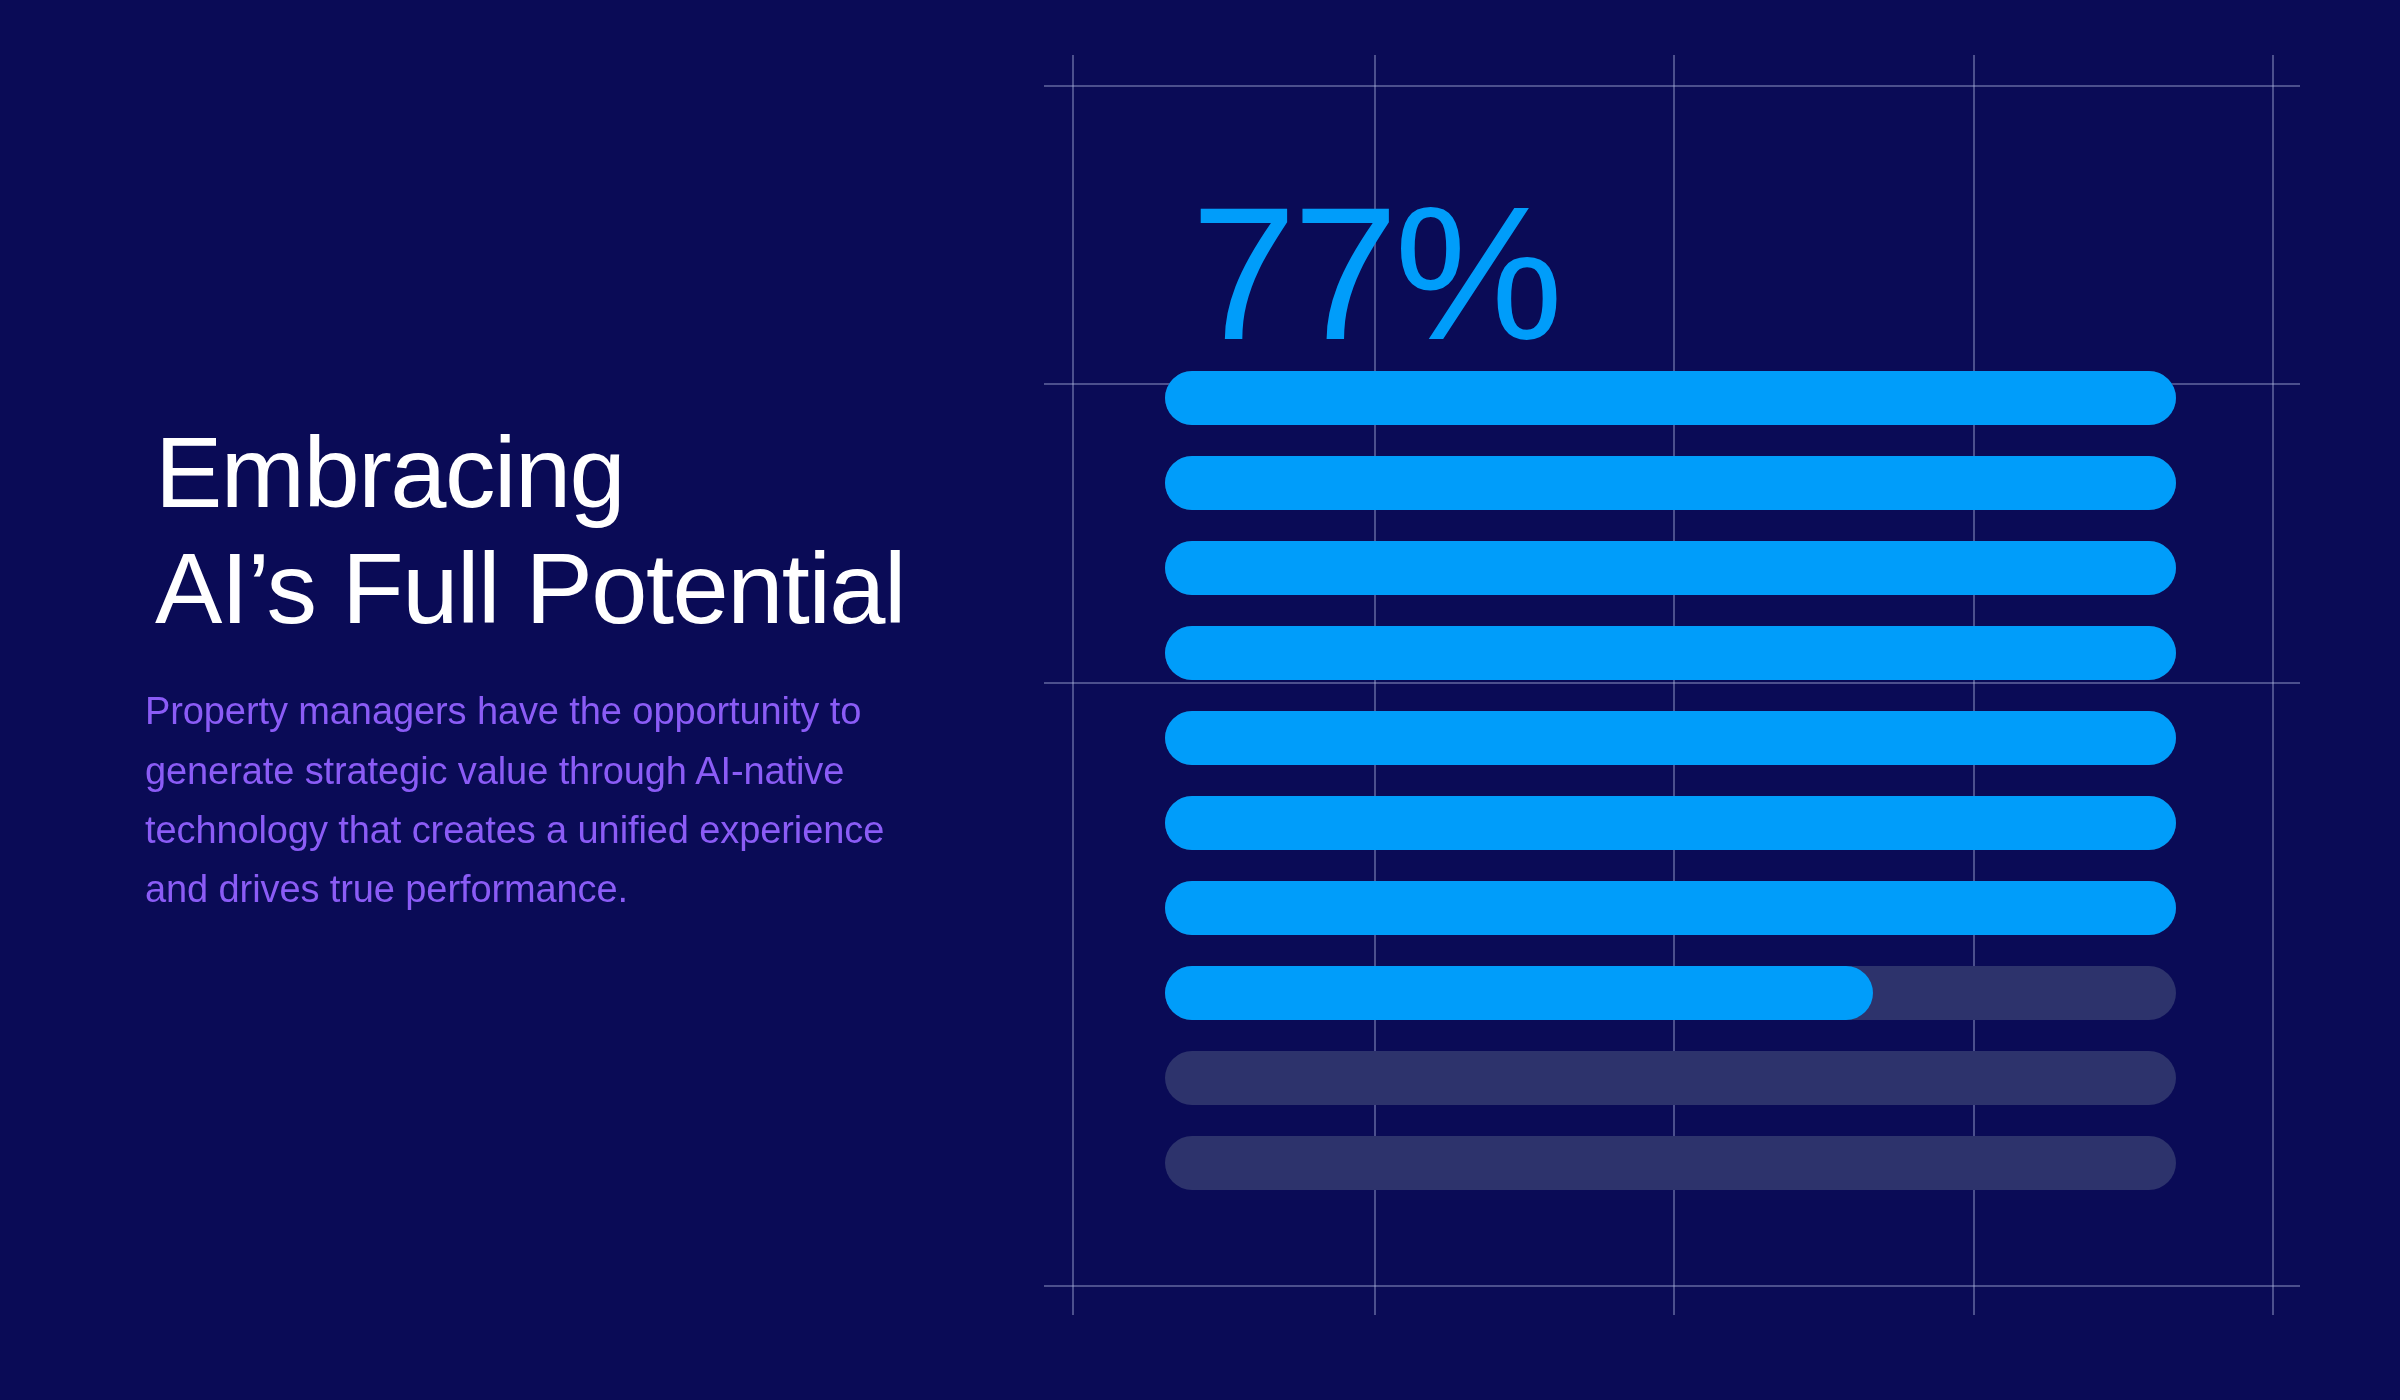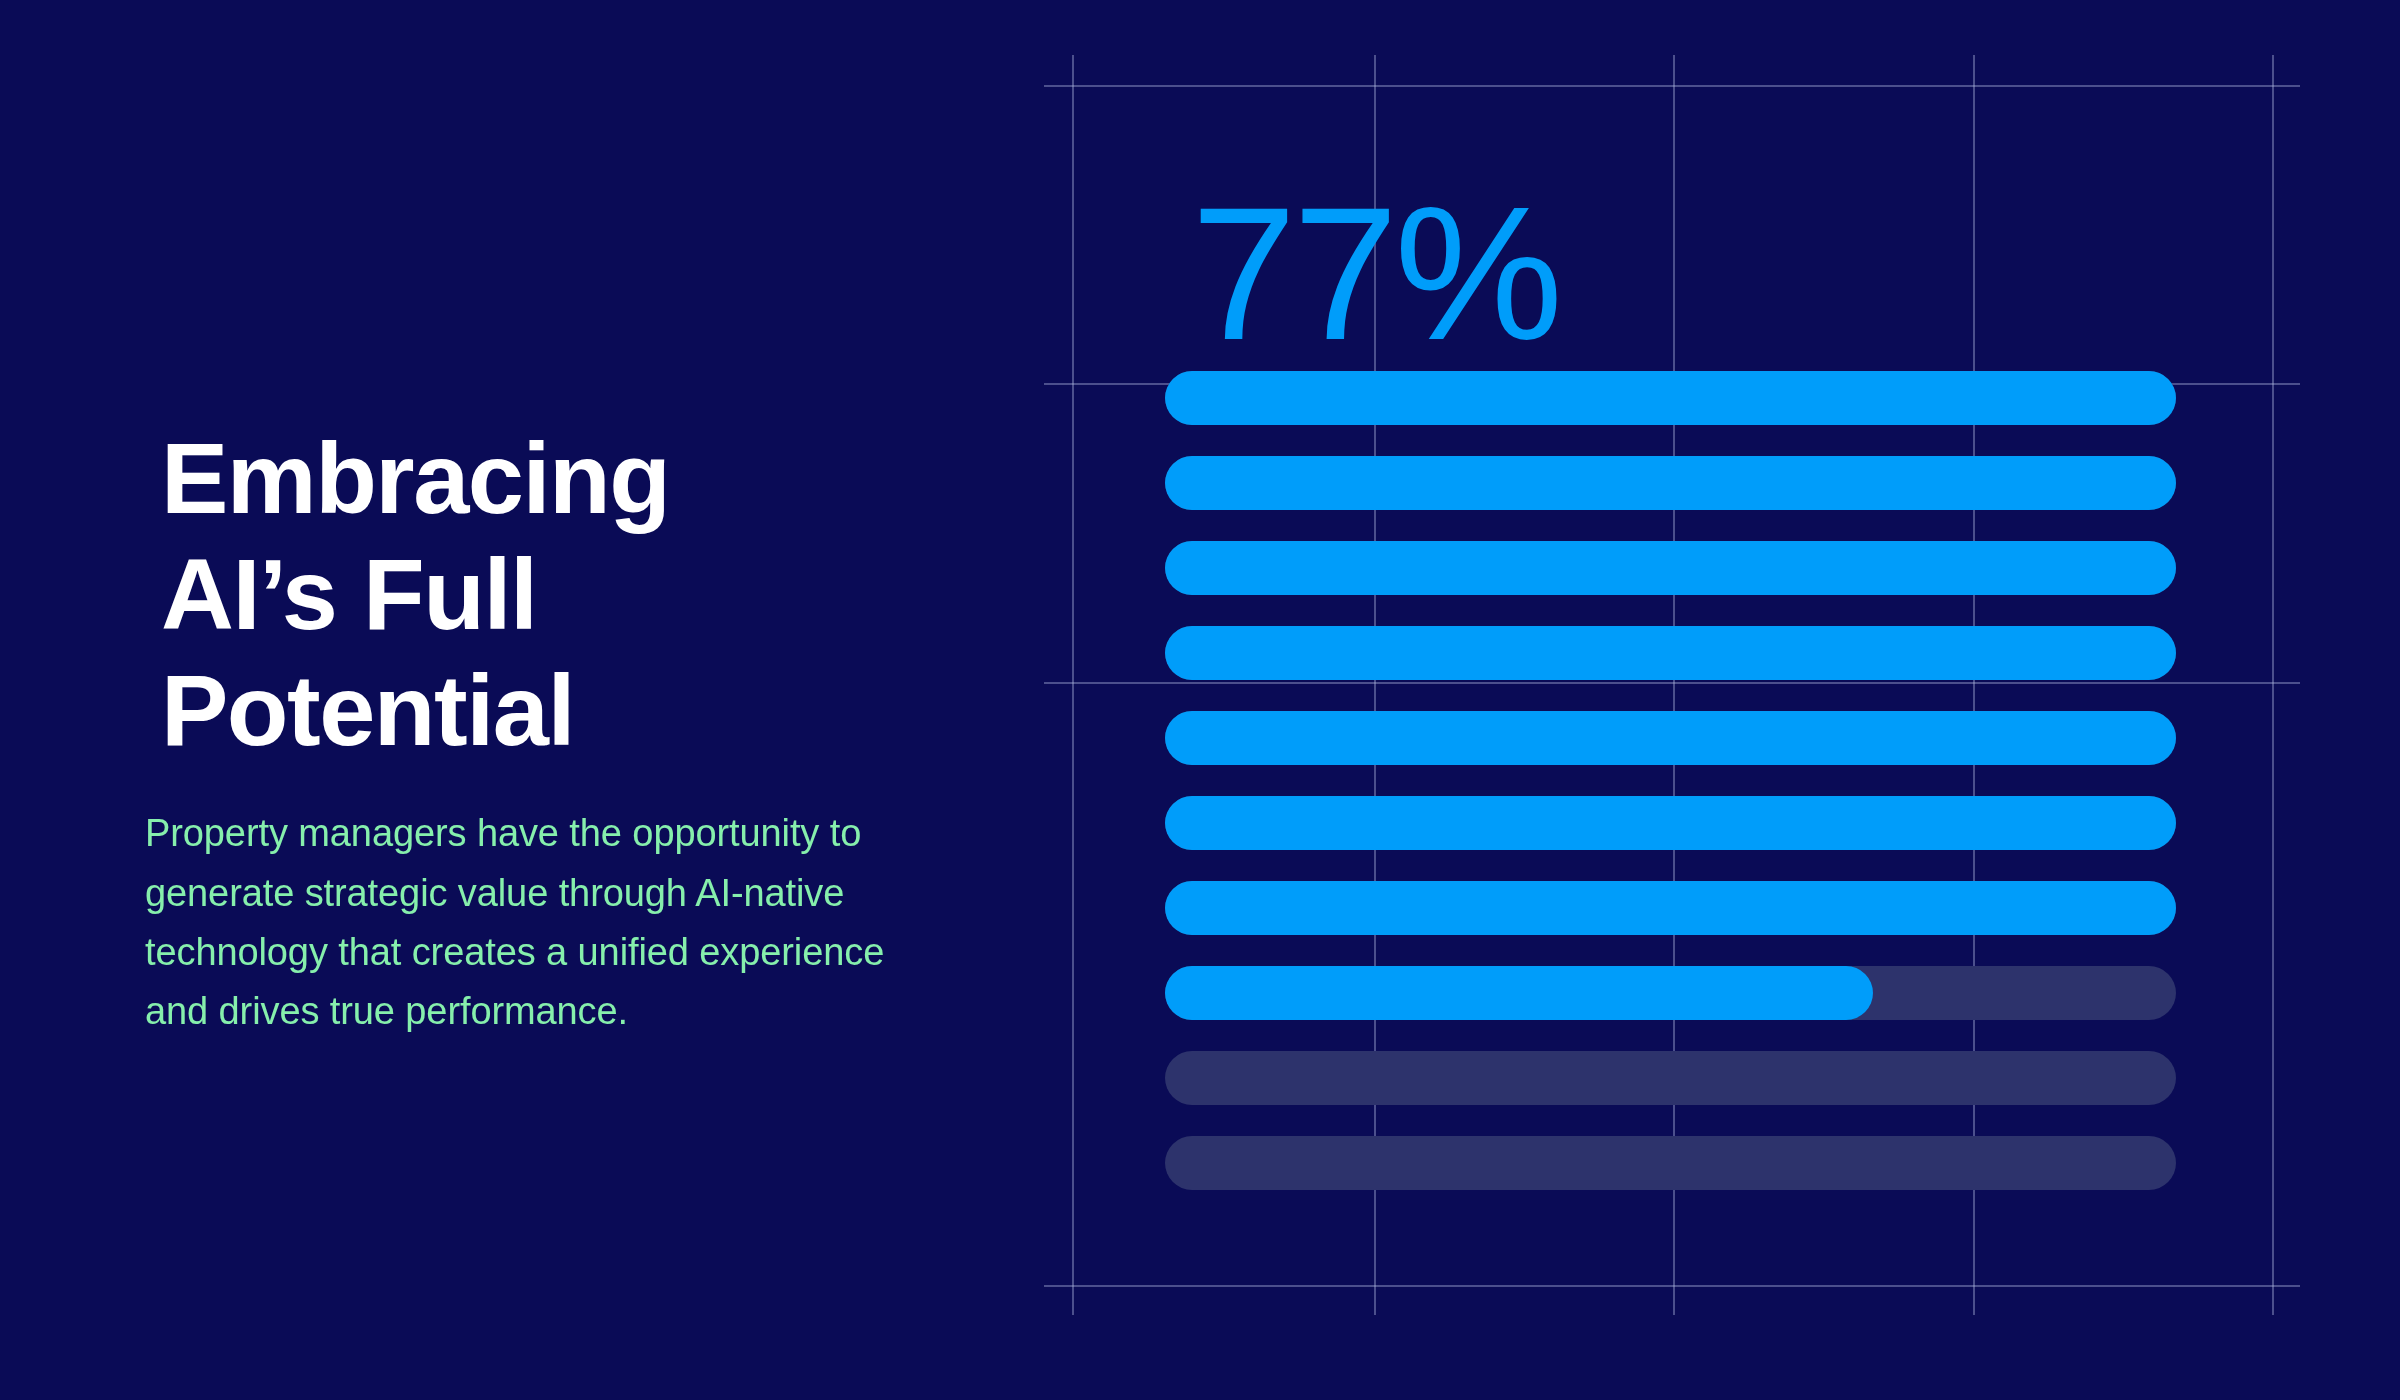--- a/index.html
+++ b/index.html
@@ -41,28 +41,28 @@
   
   .left-col {
     position: absolute;
     left: 145px;
     top: 404px;
     width: 840px;
   }
   .headline {
     color: #ffffff;
     font-size: 101px;
-    font-weight: 700;
+    font-weight: 400;
     line-height: 1.15;
     letter-spacing: -1.5px;
-    margin: 16px;
+    margin: 10px;
     white-space: pre-line;
   }
   .body-copy {
-    color: #86efac;
+    color: #8b5cf6;
     font-size: 38px;
     font-weight: 400;
     line-height: 1.56;
     letter-spacing: -0.1px;
     margin: 36px 0 0 0;
     max-width: 800px;
   }
 
   
   .stat-figure {

